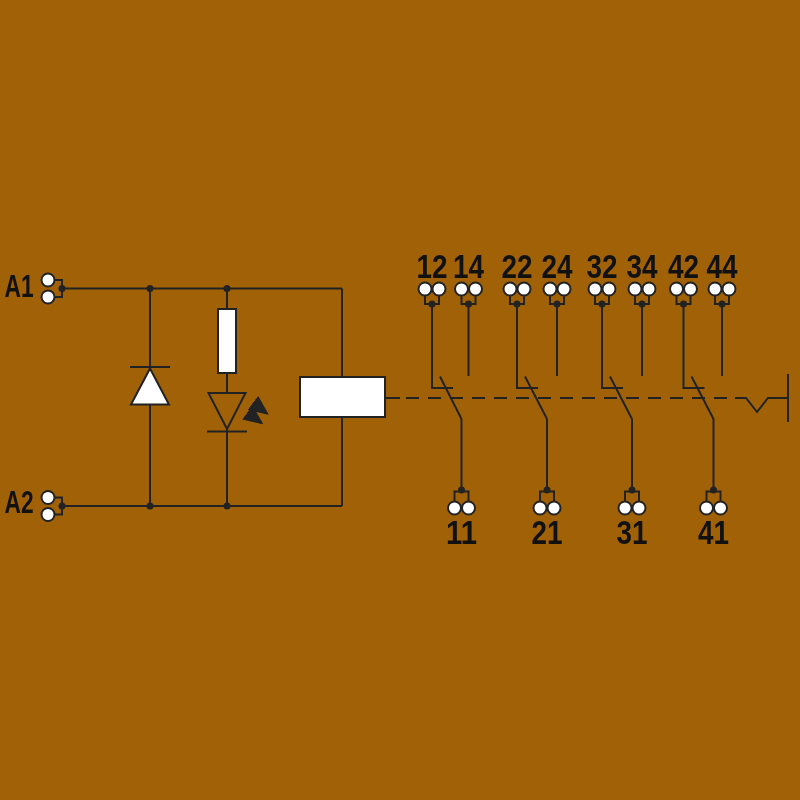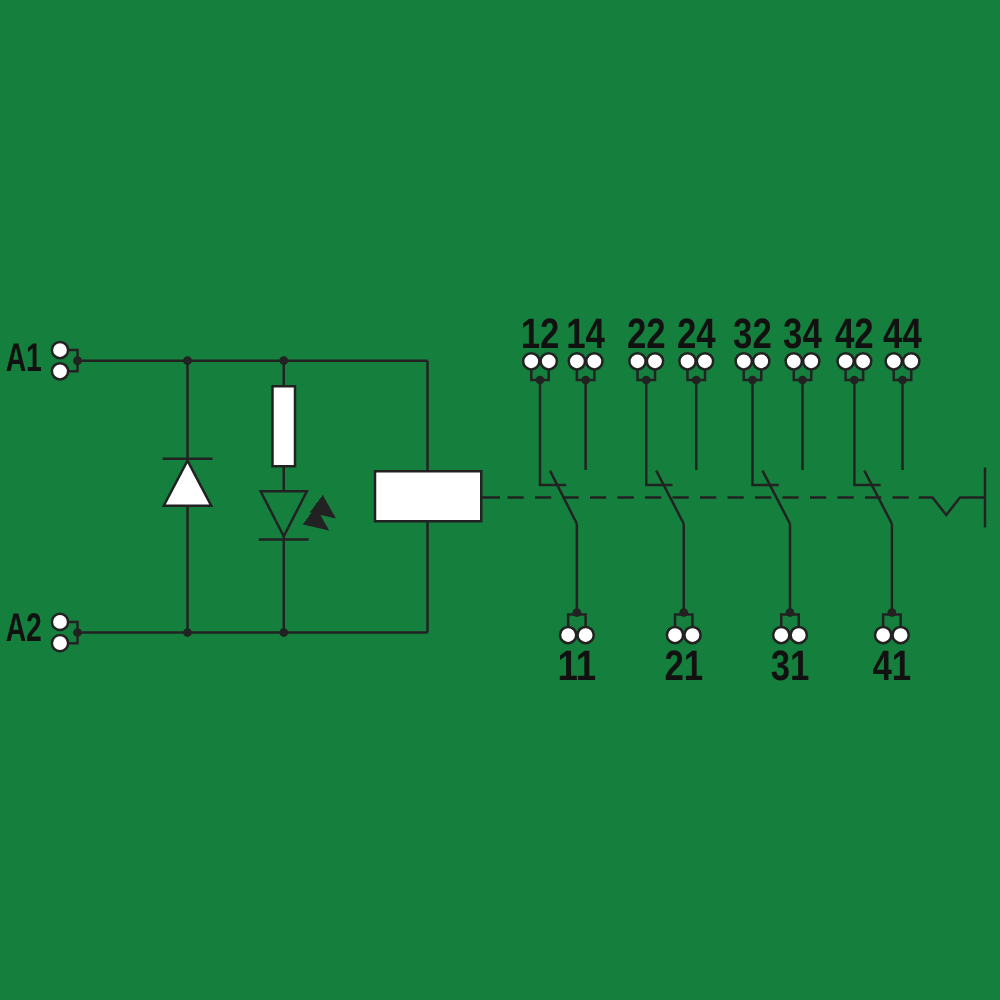--- a/index.html
+++ b/index.html
@@ -1,17 +1,17 @@
 <!DOCTYPE html>
 <html><head>
 <meta charset="utf-8">
 <style>
   html, body { margin: 0; padding: 0; background: #ffffff; }
   .stage {
-    width: 800px; height: 800px; background: #15803d;
+    width: 800px; height: 800px; background: #a16207;
     position: relative; overflow: hidden;
     font-family: "Liberation Sans", sans-serif;
     text-decoration: underline;
   }
   svg { display: block; }
   .wire   { stroke: #222222; stroke-width: 2; fill: none; }
   .sym    { stroke: #222222; stroke-width: 2; fill: #ffffff; }
   .sym-open { stroke: #222222; stroke-width: 2; fill: none; }
   .dot    { fill: #222222; stroke: none; }
   .dashed { stroke: #222222; stroke-width: 2; fill: none; stroke-dasharray: 13 9; }

